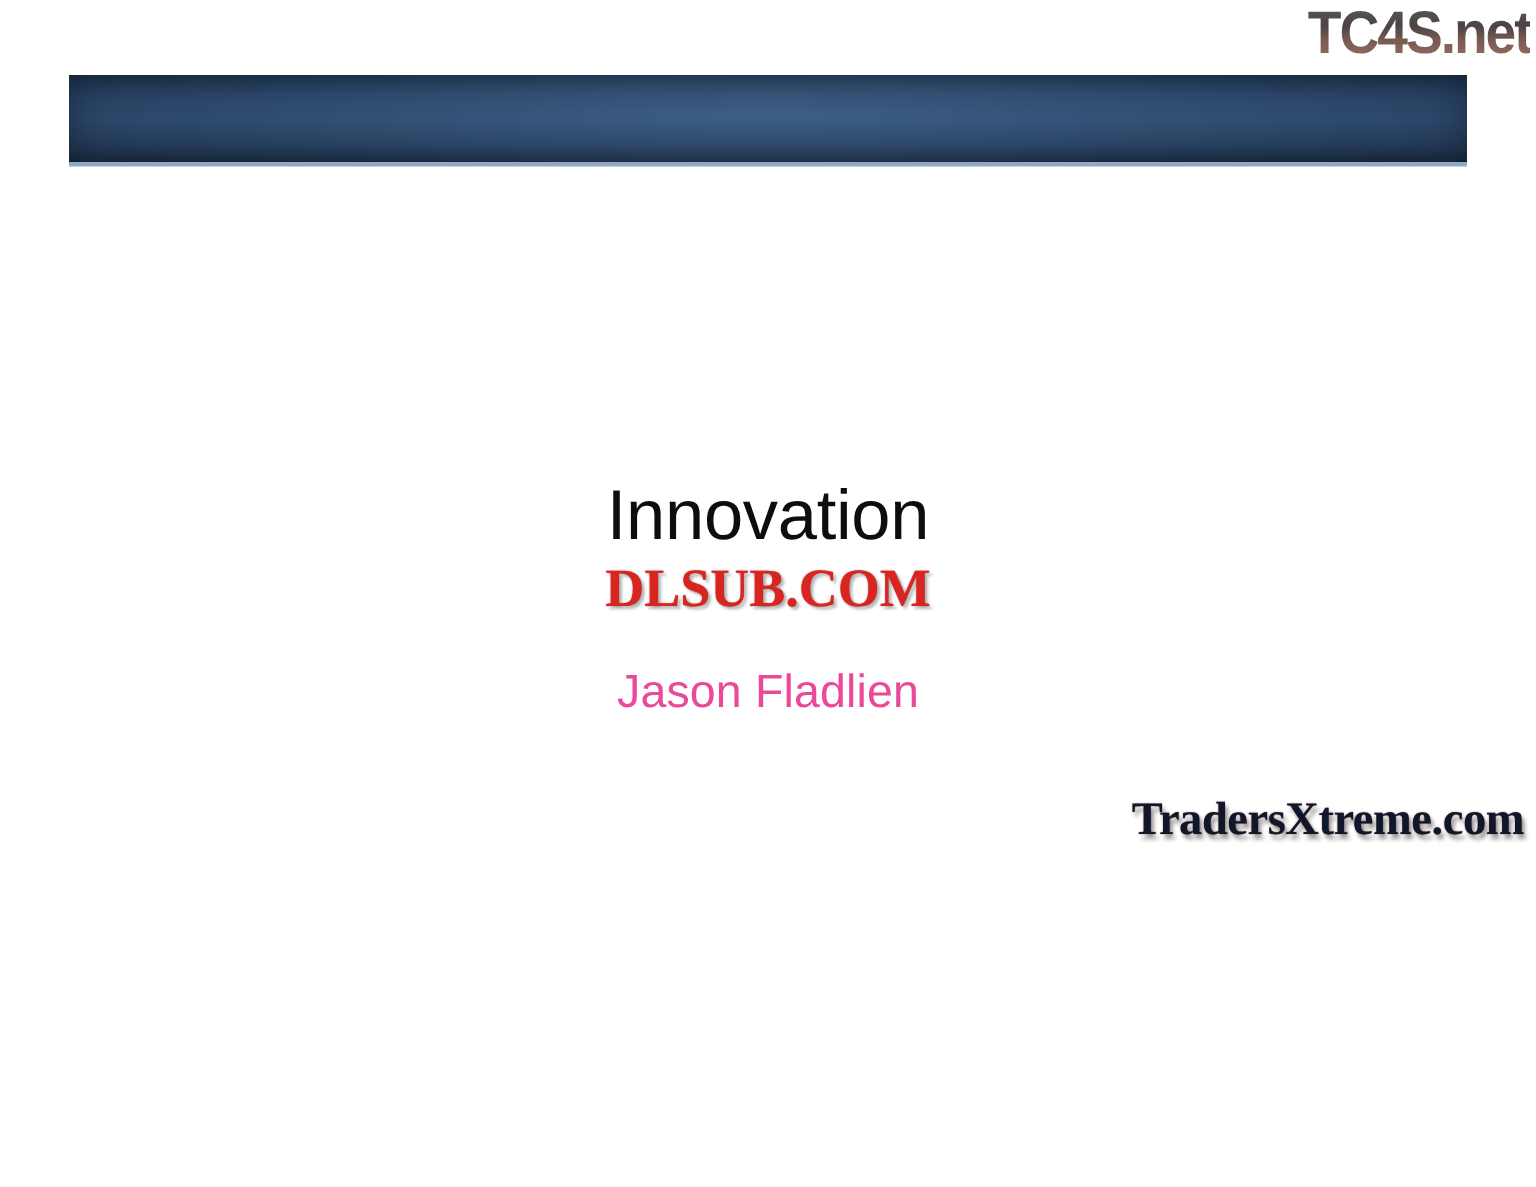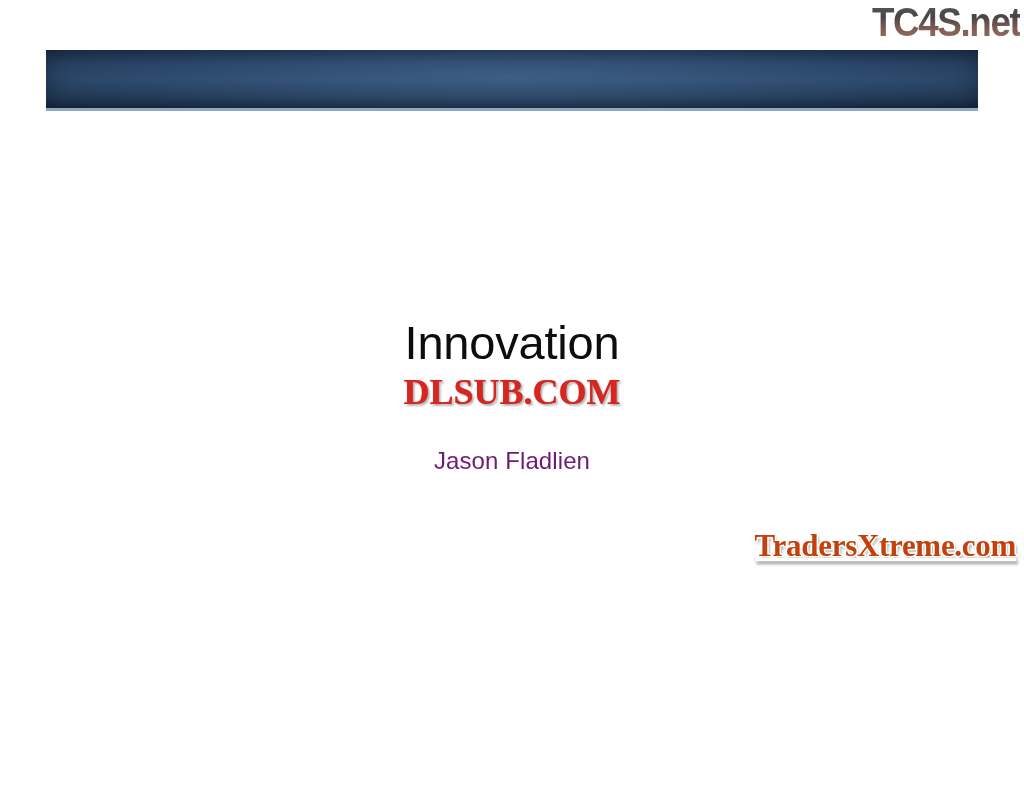--- a/index.html
+++ b/index.html
@@ -100,24 +100,24 @@
     font-family: "Liberation Sans", sans-serif;
     font-size: 47px;
     line-height: 54px;
     font-weight: normal;
     color: #0d0d0d;
     margin: 0;
     letter-spacing: -0.2px;
   }
   .slide-subtitle {
     font-family: "Liberation Sans", sans-serif;
-    font-size: 24px;
+    font-size: 31px;
     line-height: 38px;
     font-weight: normal;
-    color: #701a75;
+    color: #ec4899;
     margin: 0;
     padding-top: 72px;
     letter-spacing: 0.1px;
   }
 
   
   .dlsub-watermark {
     position: absolute;
     left: 50%;
     top: 372px;
@@ -160,29 +160,28 @@
   
   .tx-watermark {
     position: absolute;
     right: 8px;
     bottom: 4px;
     font-family: "Liberation Serif", serif;
     font-weight: bold;
     font-size: 31px;
     line-height: 36px;
     letter-spacing: -0.3px;
-    color: #c2410c;
+    color: #0f172a;
     -webkit-text-stroke: 3px #ffffff;
     paint-order: stroke fill;
     text-shadow:
       2px 3px 3px rgba(0,0,0,0.40),
       0 0 1px rgba(150,30,25,0.7);
     white-space: nowrap;
     user-select: none;
-    text-decoration: underline;
   }
 </style>
 </head>
 <body>
 
 <div class="slide">
 
   <div class="tc4s-watermark">TC4S.net</div>
 
   <div class="header-banner">

